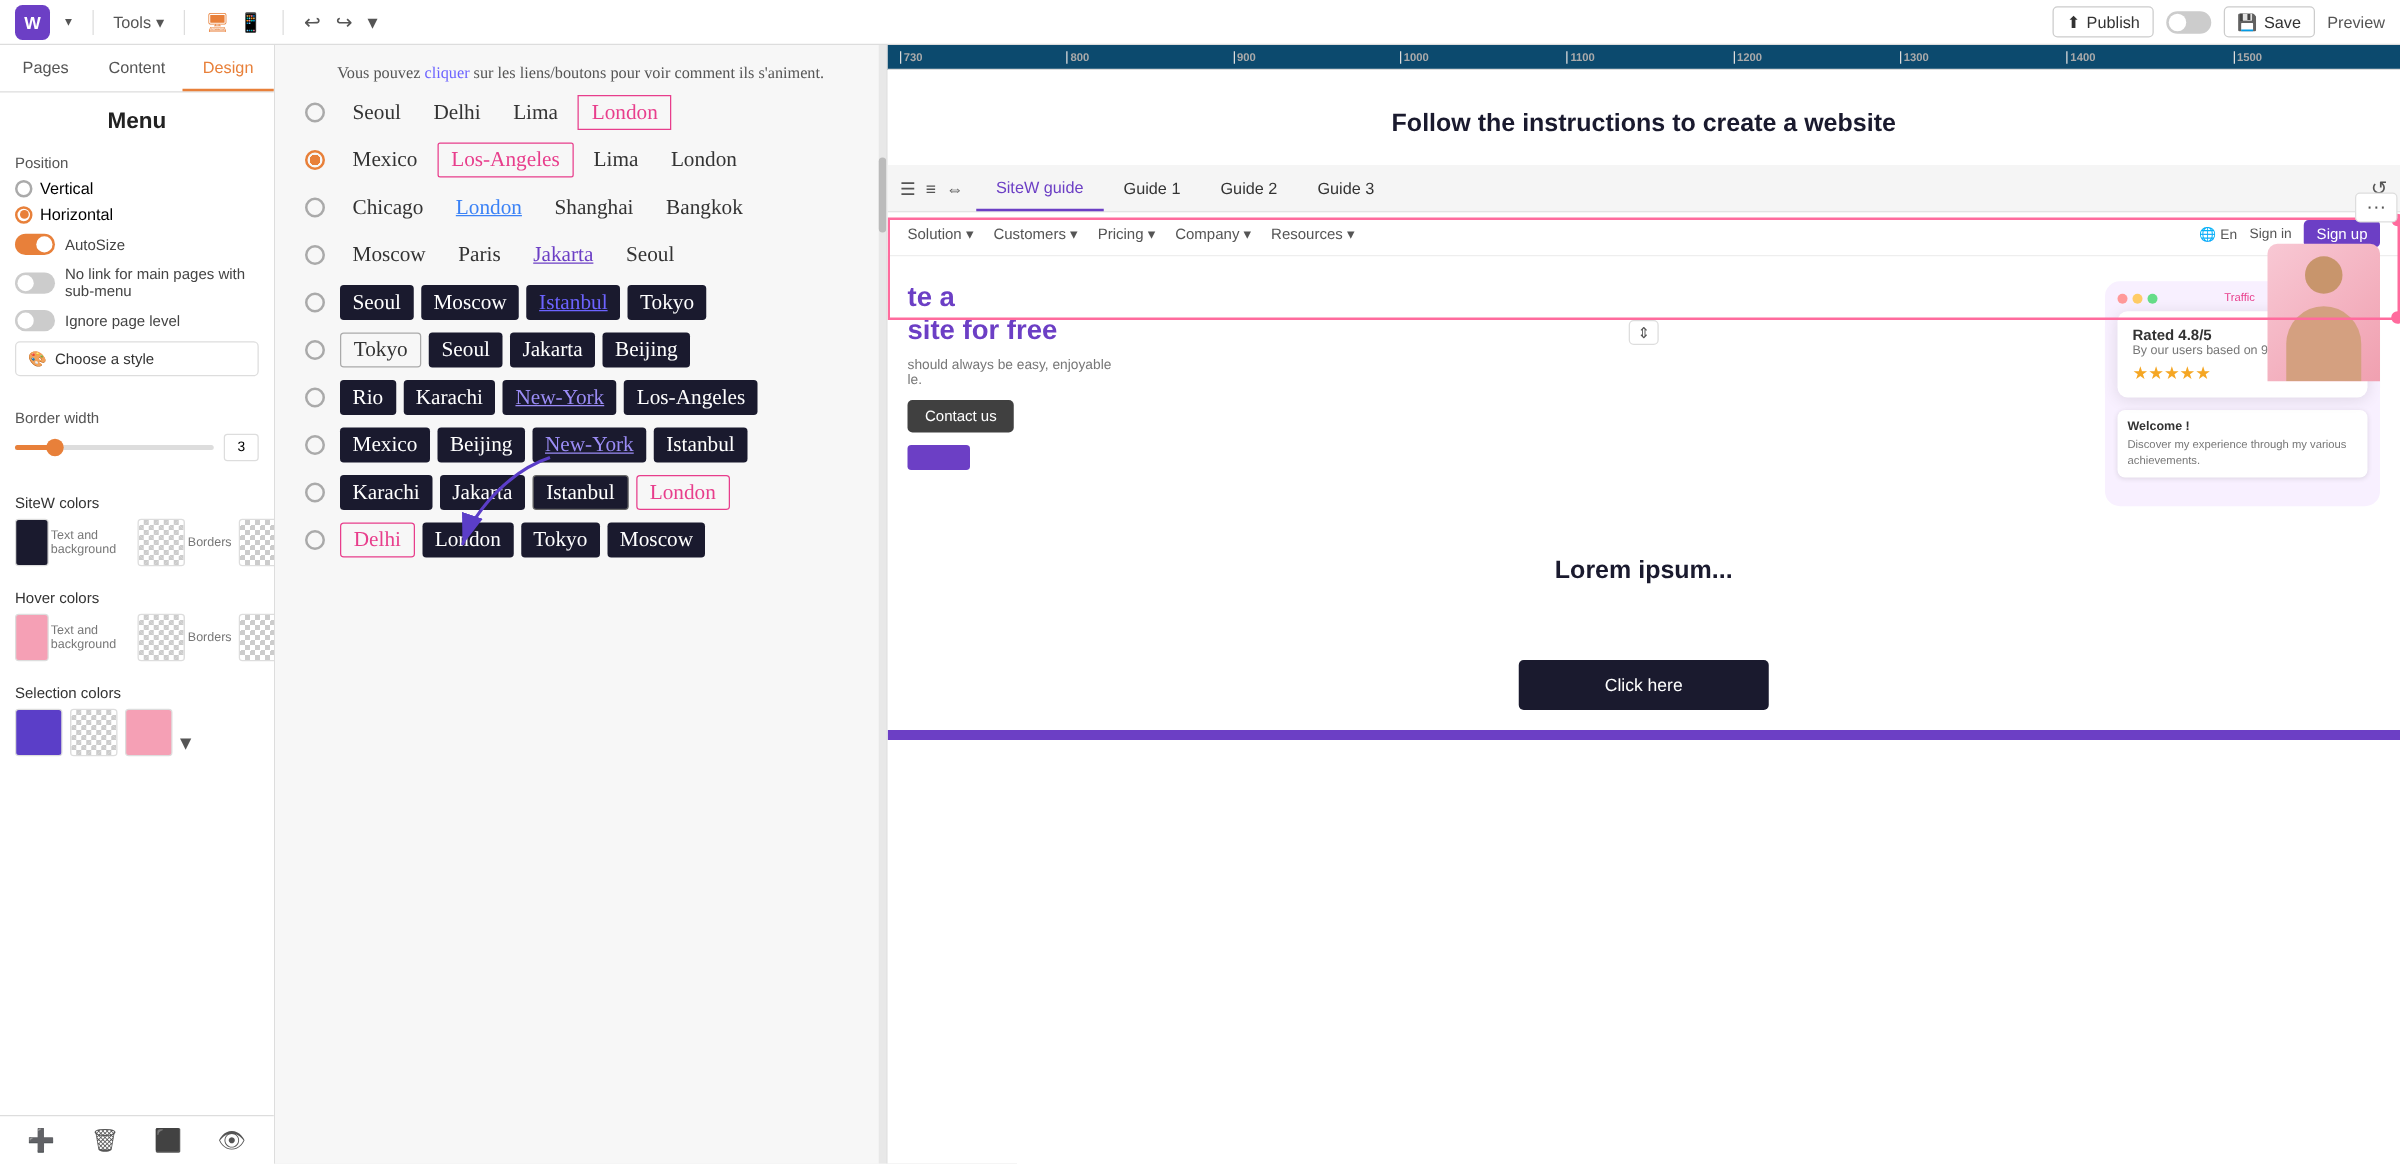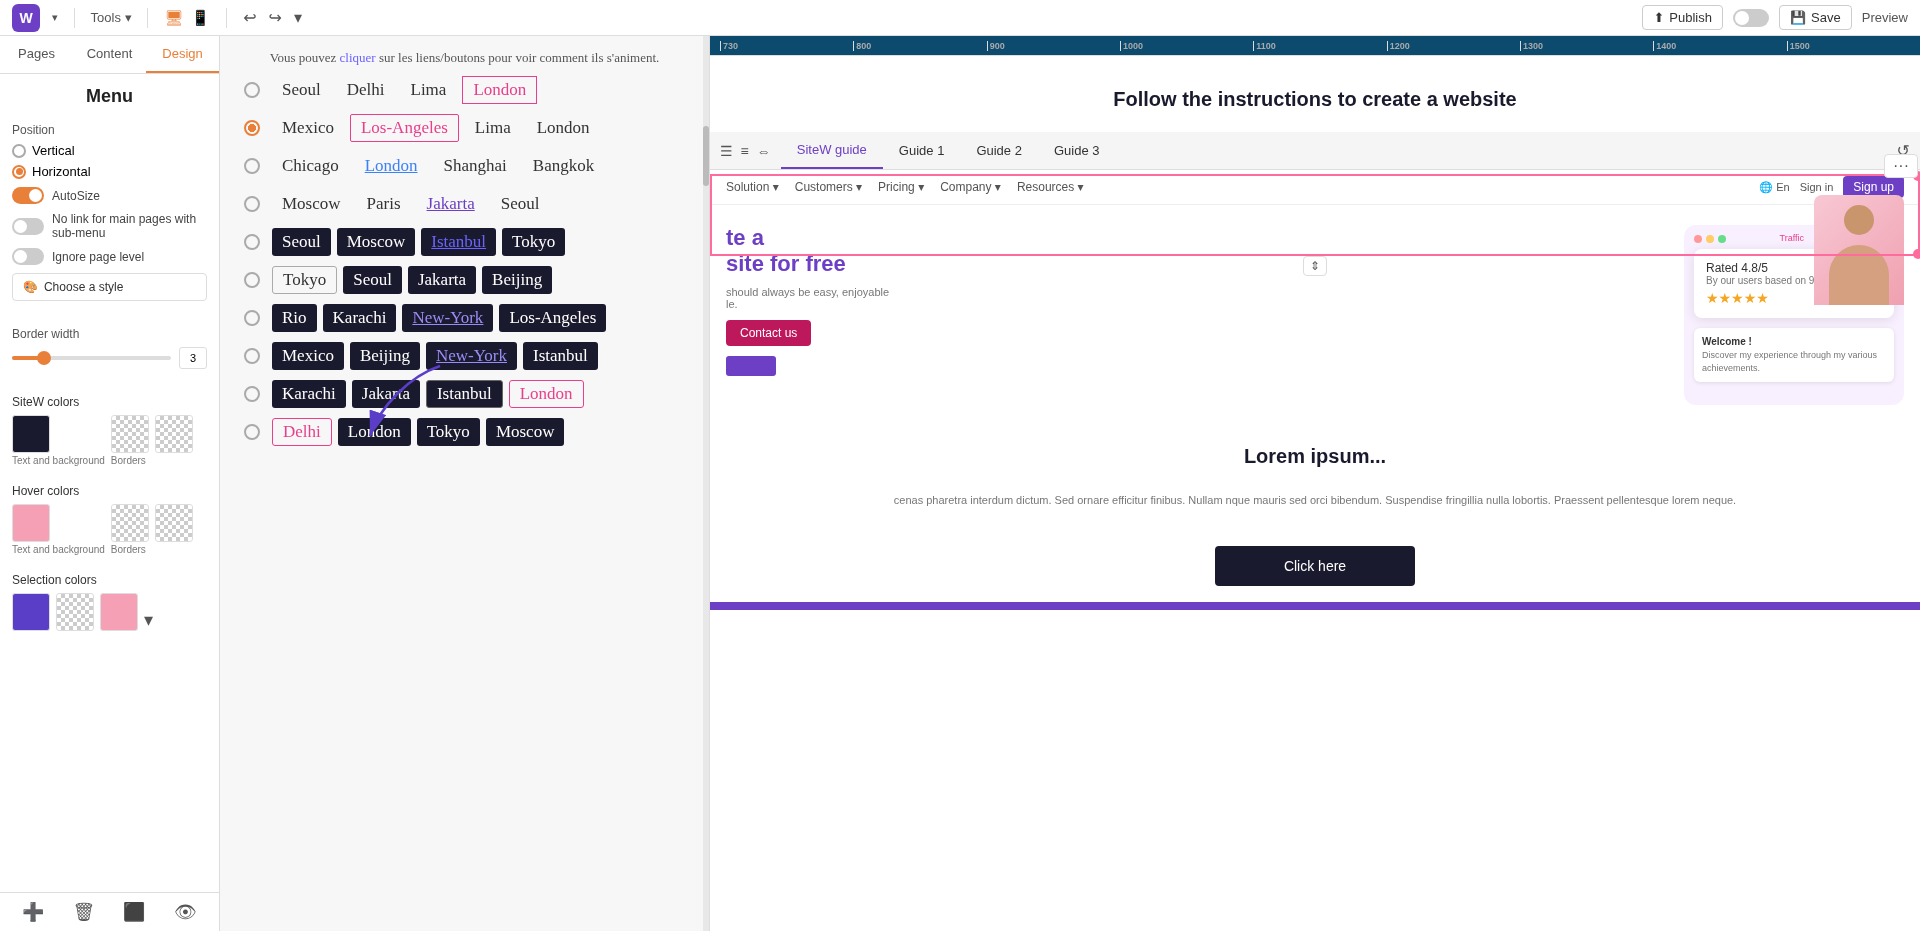--- a/index.html
+++ b/index.html
@@ -151,21 +151,21 @@
       background-image: linear-gradient(45deg, #ccc 25%, transparent 25%),
         linear-gradient(-45deg, #ccc 25%, transparent 25%),
         linear-gradient(45deg, transparent 75%, #ccc 75%),
         linear-gradient(-45deg, transparent 75%, #ccc 75%);
       background-size: 8px 8px;
       background-position: 0 0, 0 4px, 4px -4px, -4px 0px;
       background-color: #fff;
     }
     .color-sub-label { font-size: 10px; color: #777; }
     .color-row { display: flex; gap: 6px; margin-bottom: 2px; }
-    .color-col { display: flex; flex-direction: column; gap: 2px; }
+    .color-col { display: flex; flex-direction: row; align-items: center; gap: 2px; }
 
     .sidebar-bottom {
       display: flex; justify-content: space-around; padding: 8px;
       border-top: 1px solid #ddd; margin-top: auto;
     }
     .sidebar-bottom-icon { font-size: 18px; color: #555; cursor: pointer; }
 
     
     .middle-panel {
       width: 490px;
@@ -286,28 +286,28 @@
     }
 
     .preview-hero {
       padding: 20px 16px;
       display: flex; gap: 16px; align-items: flex-start;
     }
     .hero-left { flex: 1; }
     .hero-title { font-size: 22px; font-weight: bold; color: #1a1a2e; line-height: 1.2; margin-bottom: 8px; }
     .hero-title span { color: #6c3fc5; }
     .hero-subtitle { font-size: 11px; color: #777; margin-bottom: 10px; }
-    .hero-cta { display: inline-block; background: #be185d; color: #fff; border-radius: 4px; padding: 6px 14px; font-size: 12px; cursor: pointer; }
+    .hero-cta { display: inline-block; background: #404040; color: #fff; border-radius: 4px; padding: 6px 14px; font-size: 12px; cursor: pointer; }
     .hero-right { width: 220px; flex-shrink: 0; }
 
     .preview-card {
       background: #fff; border-radius: 8px; box-shadow: 0 2px 12px rgba(0,0,0,0.1);
       padding: 12px; position: relative;
     }
-    .card-rating { font-size: 12px; font-weight: normal; color: #333; }
+    .card-rating { font-size: 12px; font-weight: bold; color: #333; }
     .card-sub { font-size: 10px; color: #777; }
     .card-stars { color: #f5a623; font-size: 14px; margin-top: 4px; }
 
     .lorem-section { padding: 20px 16px; text-align: center; }
     .lorem-title { font-size: 20px; font-weight: bold; color: #1a1a2e; margin-bottom: 24px; }
     .lorem-text { font-size: 11px; color: #777; line-height: 1.6; }
 
     .click-here-btn {
       display: block; margin: 16px auto; background: #1a1a2e; color: #fff;
       border-radius: 4px; padding: 12px 40px; font-size: 14px; cursor: pointer;
@@ -718,23 +718,20 @@
               <div style="color:#777;font-size:9px;line-height:1.4;">Discover my experience
 through my various
 achievements.</div>
             </div>
           </div>
         </div>
       </div>
 
       <div class="lorem-section">
         <div class="lorem-title">Lorem ipsum...</div>
-        <div class="lorem-text">cenas pharetra interdum dictum. Sed ornare efficitur finibus. Nullam
-nque mauris sed orci bibendum. Suspendise fringillia nulla lobortis.
-Praessent pellentesque lorem neque.</div>
       </div>
 
       <div class="click-here-btn">Click here</div>
 
       <div style="height:8px;background:#6c3fc5;margin-top:10px;"></div>
 
     </div>
   </div>
 
 </div>

